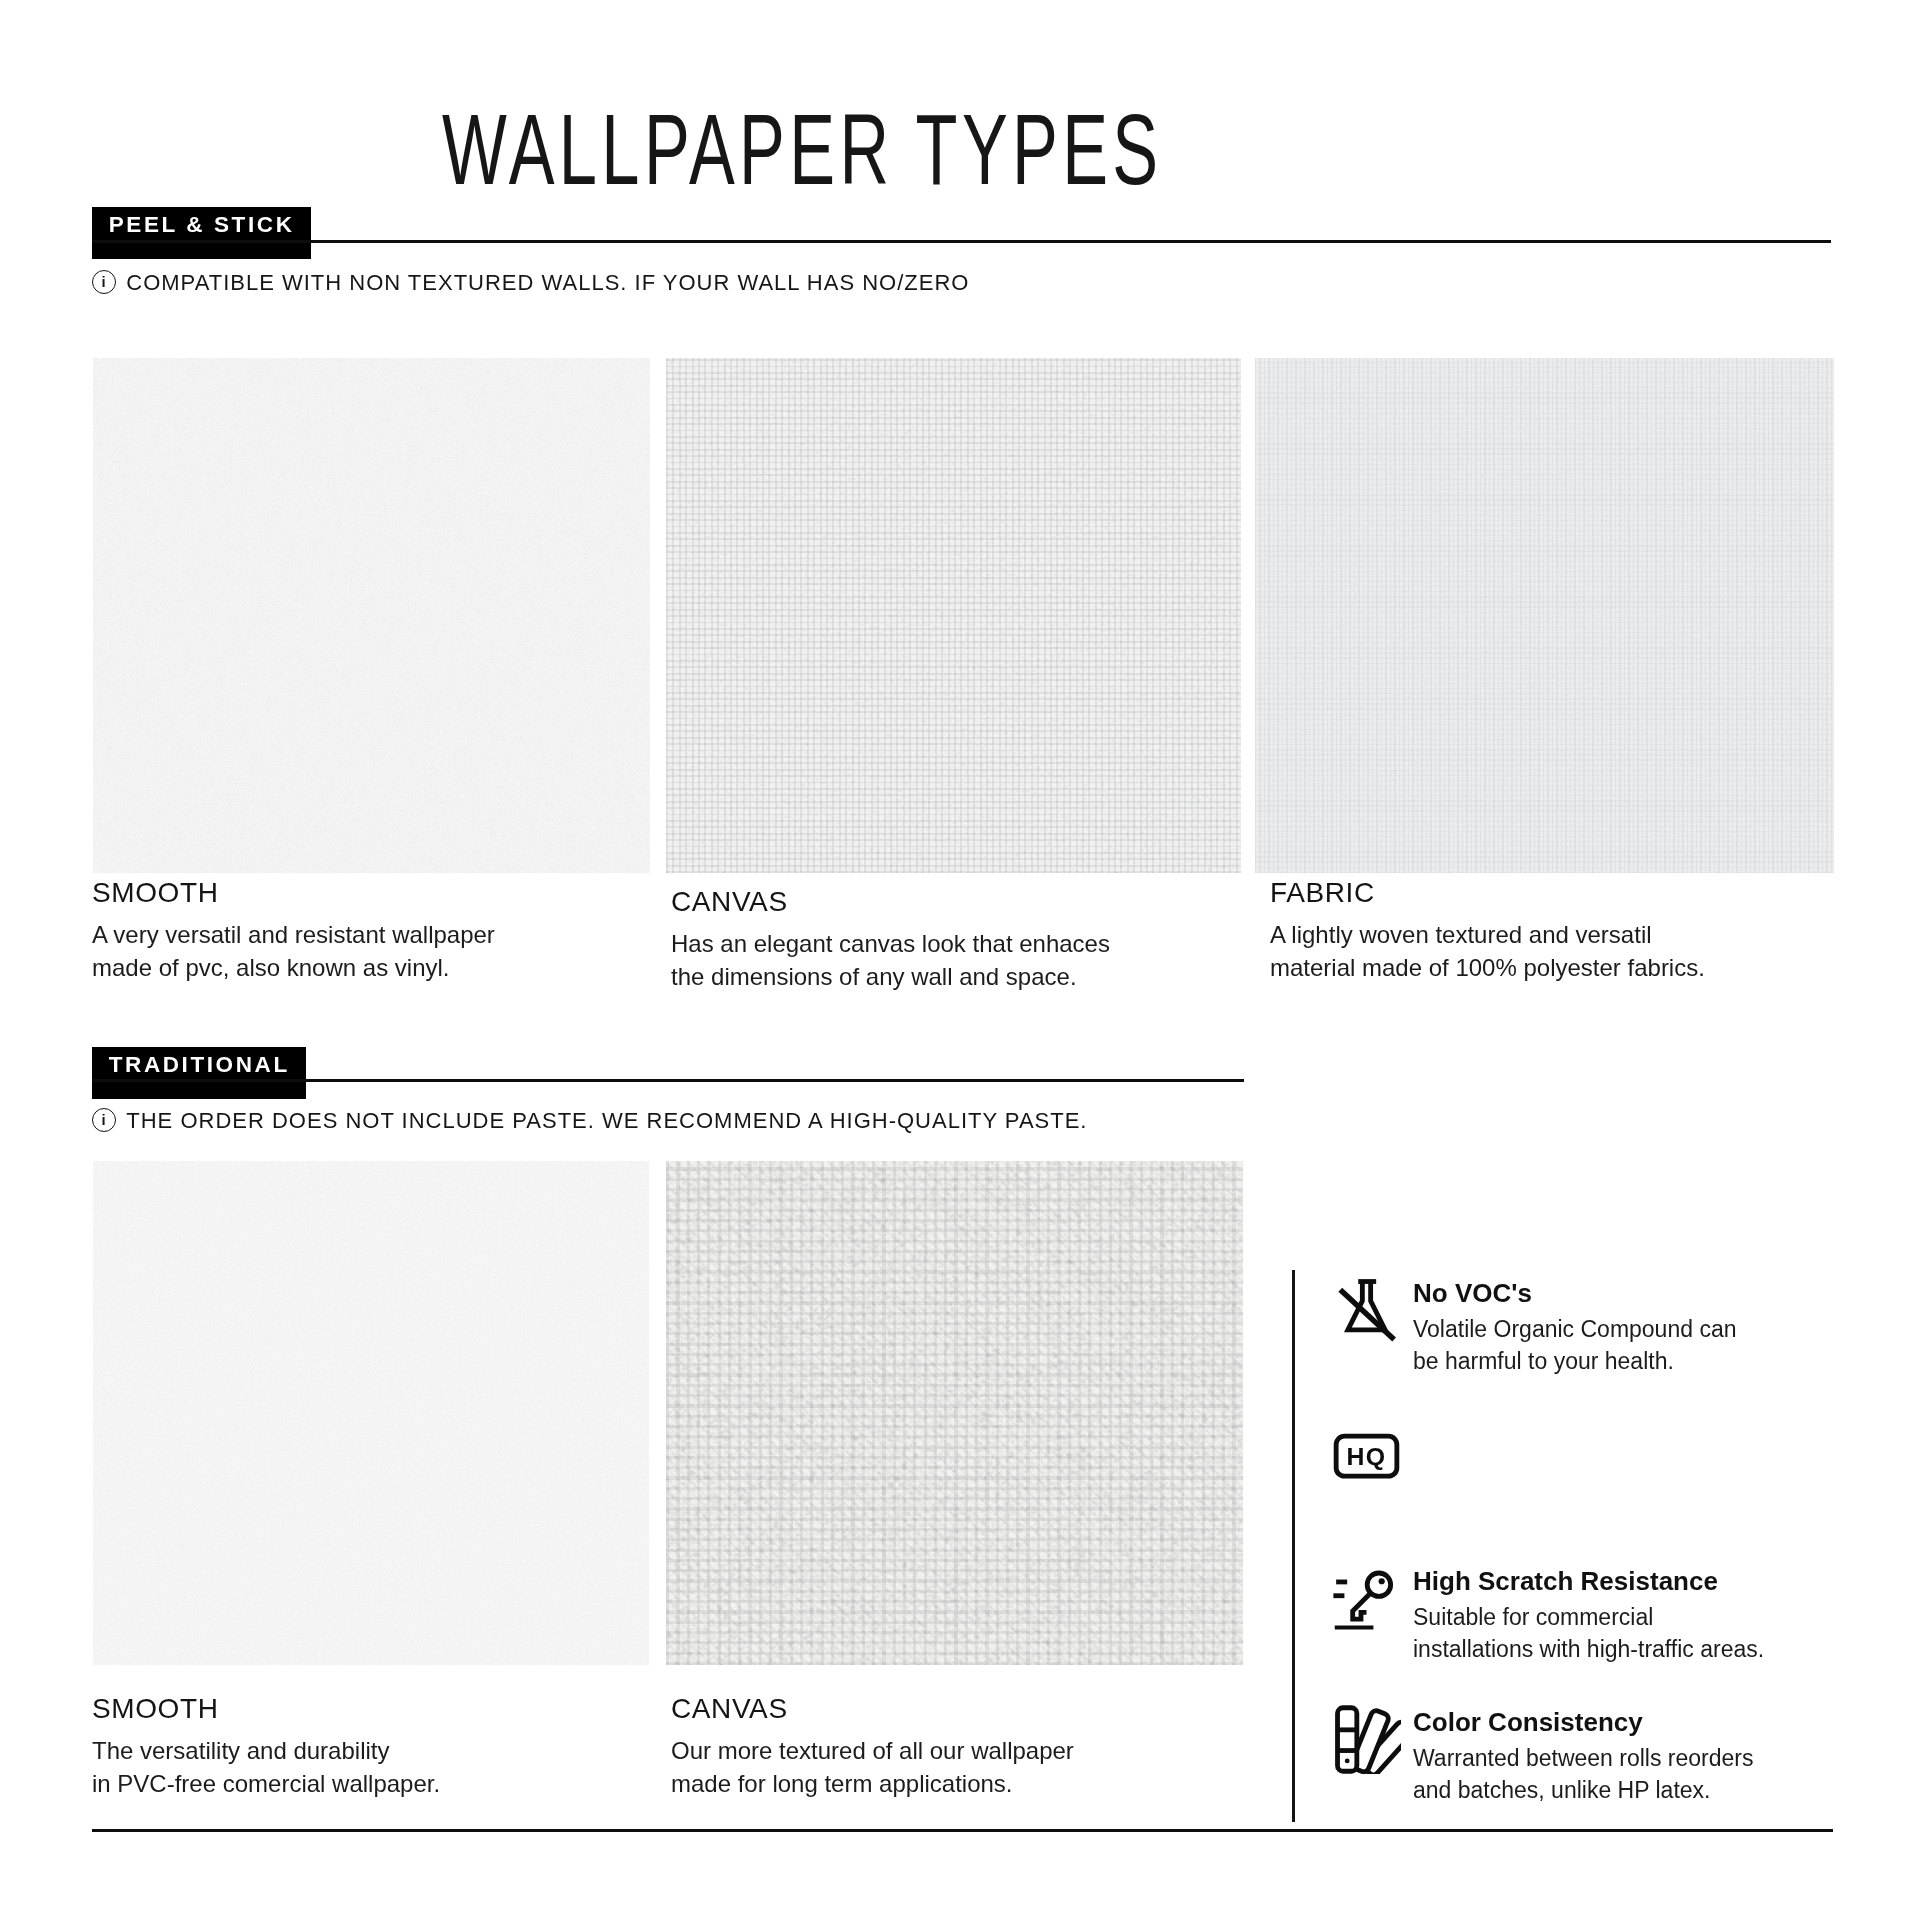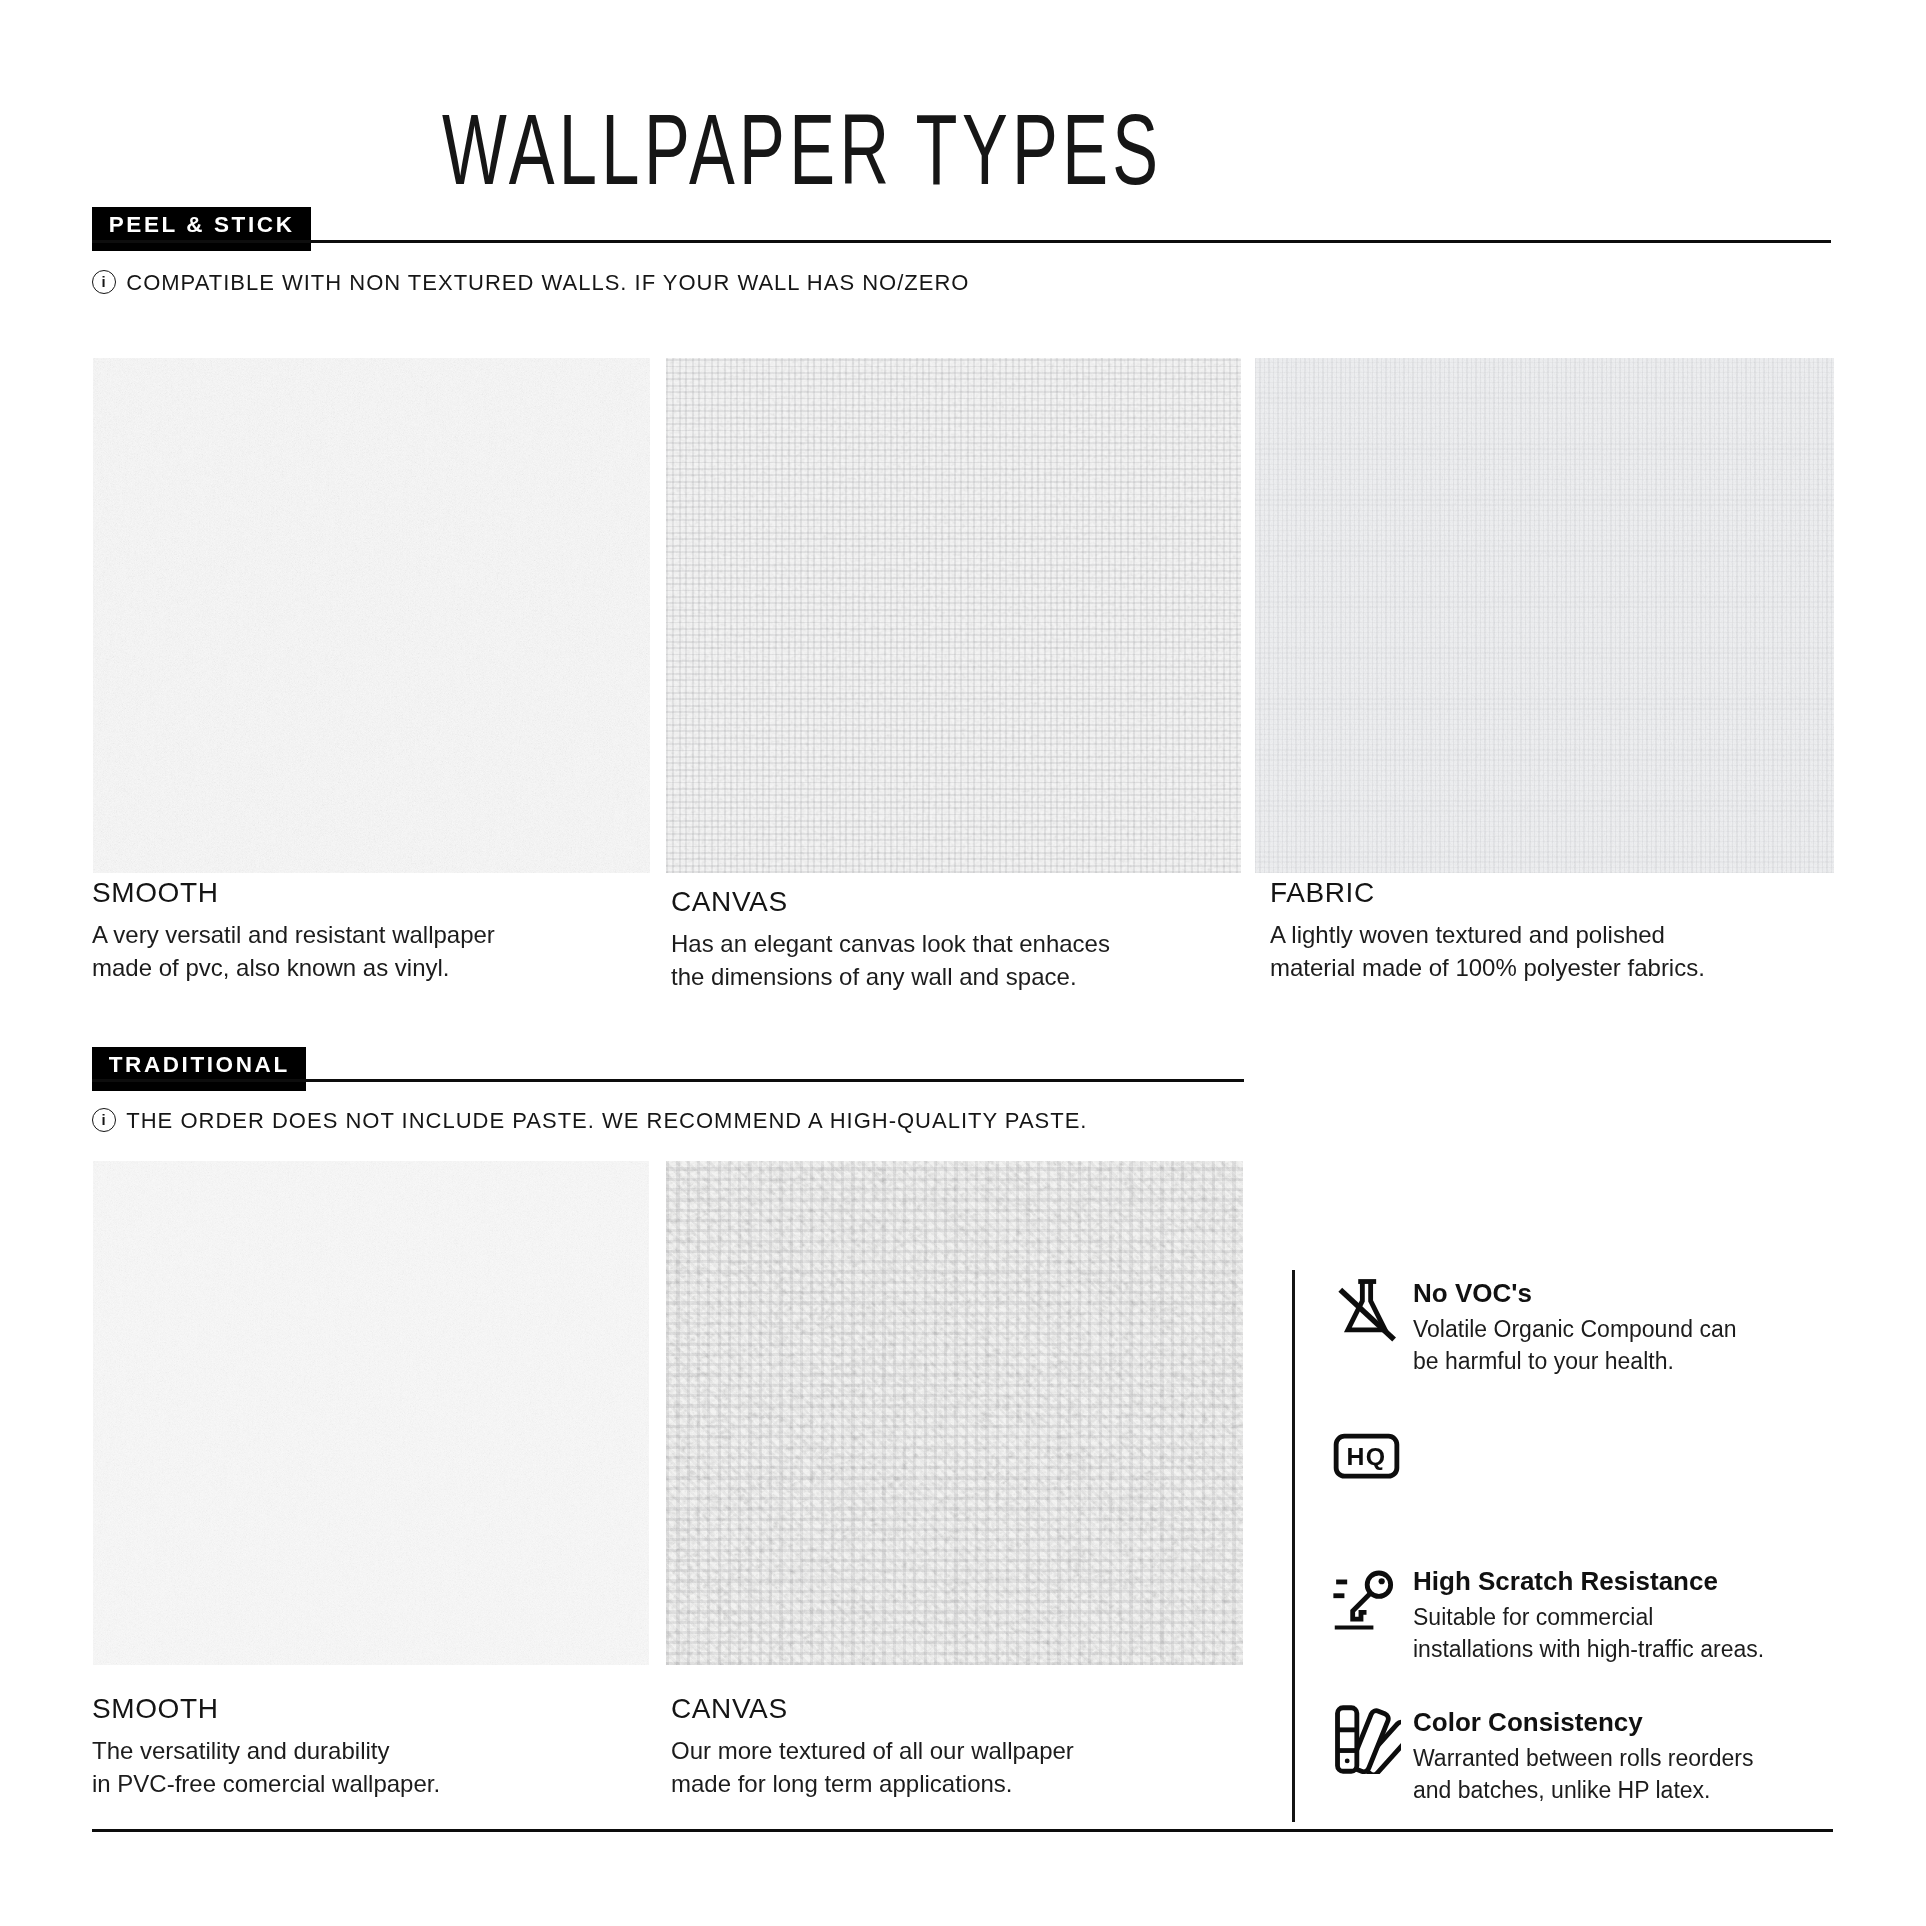--- a/index.html
+++ b/index.html
@@ -6,21 +6,21 @@
   #canvas{position:relative;width:1926px;height:1926px;background:#ffffff;
           font-family:"Liberation Sans",sans-serif;color:#111;overflow:hidden;}
 
   
   .title{position:absolute;left:442px;top:94px;font-size:101px;font-weight:300;
          letter-spacing:6.4px;line-height:1.1;white-space:nowrap;
          transform:scaleX(0.68);transform-origin:0 0;color:#161616;}
 
   
   .seclabel{position:absolute;left:92px;background:#000;color:#fff;font-size:22.5px;
-            font-weight:700;letter-spacing:2.6px;padding:0 16.7px;height:44px;line-height:36px;
+            font-weight:700;letter-spacing:2.6px;padding:0 16.7px;height:52px;line-height:36px;
             white-space:nowrap;}
   #lbl-ps{top:207px;}
   #lbl-tr{top:1047px;}
 
   
   .rule{position:absolute;background:#0d0d0d;}
   #rule-ps{left:92px;top:240px;width:1739px;height:3.2px;}
   #rule-tr{left:92px;top:1079px;width:1152px;height:3.2px;}
   #rule-bottom{left:92px;top:1829px;width:1741px;height:2.6px;}
   .vline{position:absolute;left:1292px;top:1270px;width:2.6px;height:552px;background:#141414;}
@@ -147,21 +147,21 @@
     <div class="cap-line">A very versatil and resistant wallpaper</div>
     <div class="cap-line">made of pvc, also known as vinyl.</div>
   </div>
   <div class="cap" id="cap2">
     <div class="cap-title">CANVAS</div>
     <div class="cap-line">Has an elegant canvas look that enhaces</div>
     <div class="cap-line">the dimensions of any wall and space.</div>
   </div>
   <div class="cap" id="cap3">
     <div class="cap-title">FABRIC</div>
-    <div class="cap-line">A lightly woven textured and polished</div>
+    <div class="cap-line">A lightly woven textured and versatil</div>
     <div class="cap-line">material made of 100% polyester fabrics.</div>
   </div>
 
   <div class="seclabel" id="lbl-tr">TRADITIONAL</div>
   <div class="rule" id="rule-tr"></div>
 
   <div class="note" id="note-tr">
     <span class="info-ic">i</span>
     <div>
       <div>THE ORDER DOES NOT INCLUDE PASTE. WE RECOMMEND A HIGH-QUALITY PASTE.</div>

